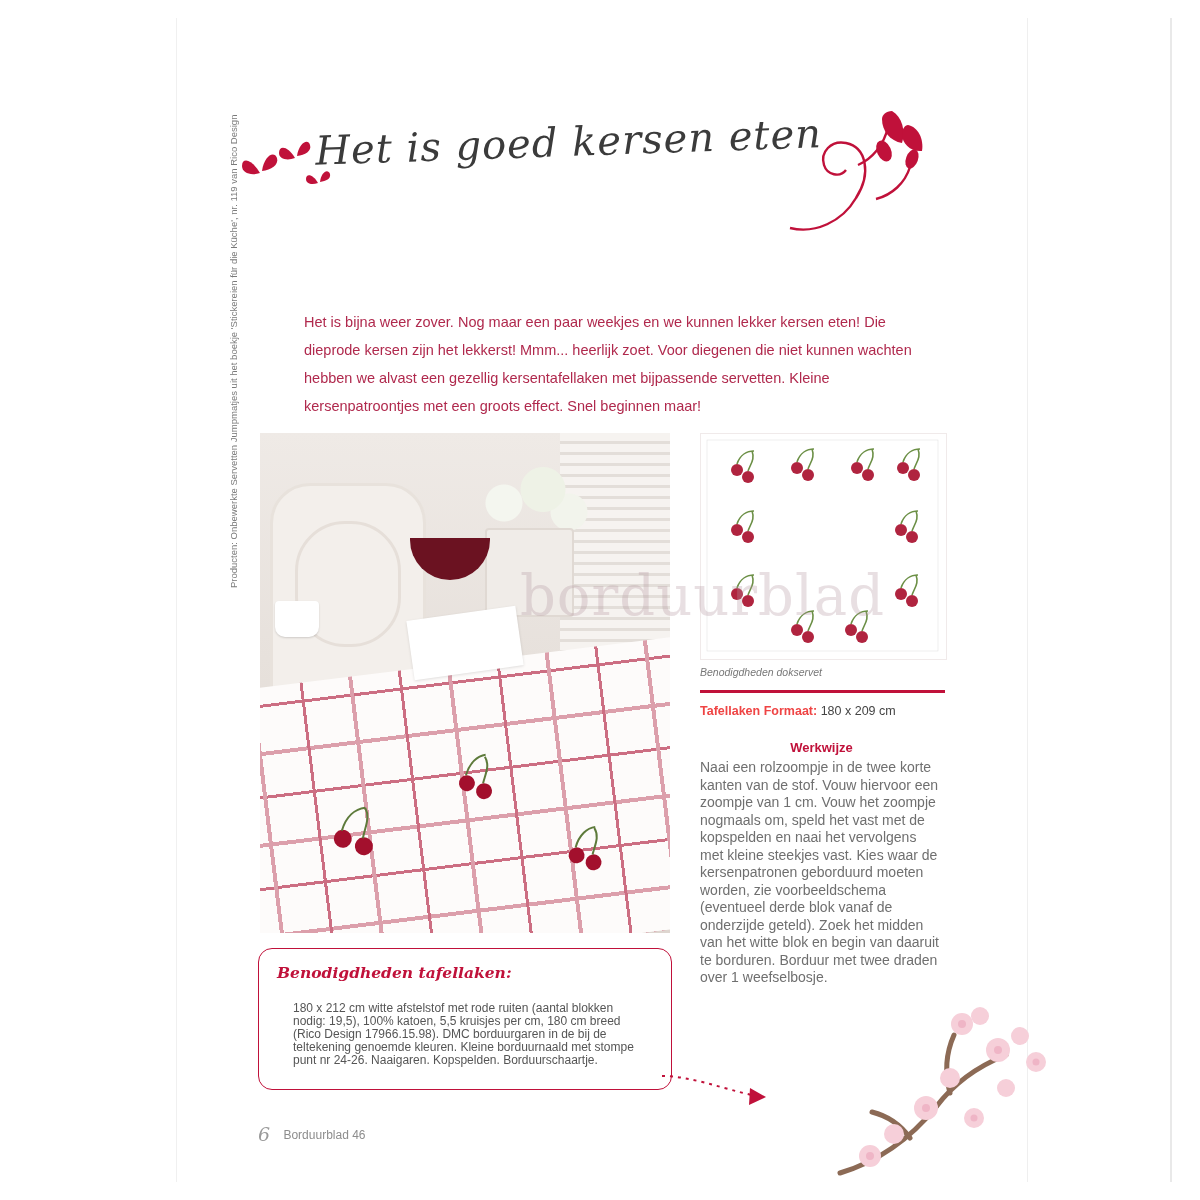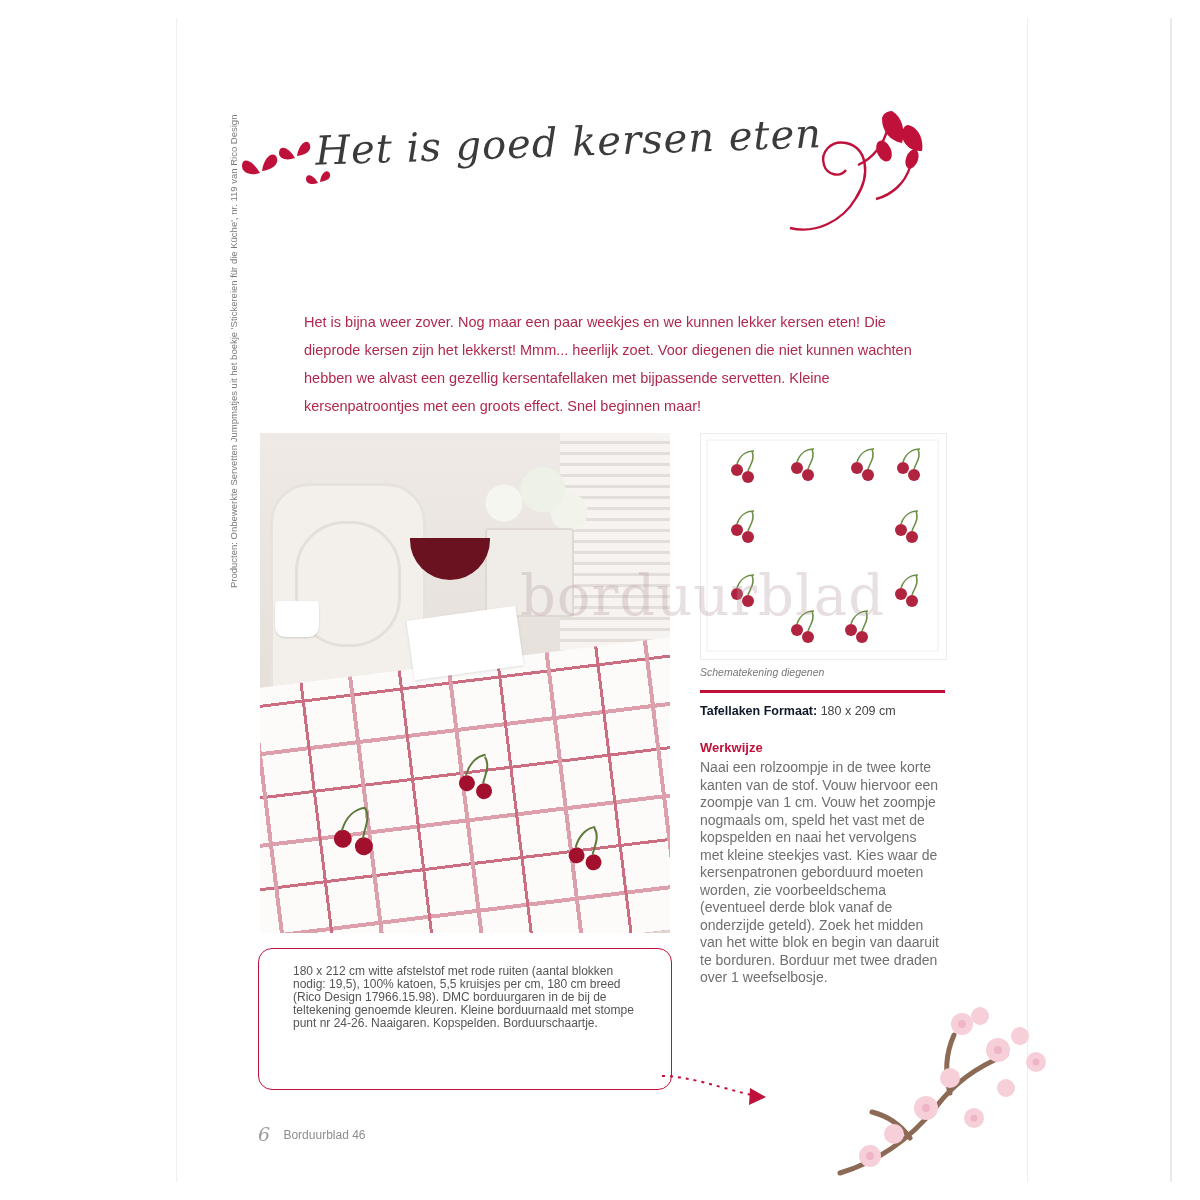--- a/index.html
+++ b/index.html
@@ -47,23 +47,23 @@
 
   
   .credit{position:absolute;left:38px;top:570px;width:400px;transform:rotate(-90deg);transform-origin:left top;font-size:9.5px;color:#7a7a7a;white-space:nowrap;}
 
   
   .chart-box{position:absolute;left:510px;top:415px;width:245px;height:225px;background:#fff;border:1px solid #f0eaea;}
   .chart-caption{position:absolute;left:510px;top:648px;font-size:10.5px;font-style:italic;color:#777;}
   .rule{position:absolute;left:510px;top:672px;width:245px;height:3px;background:#c0113a;}
 
   .format-line{position:absolute;left:510px;top:686px;width:250px;font-size:12.5px;color:#444;}
-  .format-line b{color:#0f172a;}
-
-  .sec-title{font-size:13px;font-weight:bold;color:#c0113a;margin:0 0 4px 0;}
+  .format-line b{color:#ef4444;}
+
+  .sec-title{font-size:13px;font-weight:bold;color:#c0113a;margin:0 0 4px 0;text-align:center;}
   .sec-body{font-size:14px;line-height:17.5px;color:#6f6f6f;}
   .werkwijze{position:absolute;left:510px;top:722px;width:243px;}
   .afwerking{position:absolute;left:510px;top:968px;width:243px;}
 
   
   .needs{position:absolute;left:68px;top:930px;width:412px;height:140px;border:1.5px solid #c0113a;border-radius:14px;background:#fff;}
   .needs h3{margin:0;padding:14px 18px 4px 18px;font-family:"DejaVu Serif",serif;font-style:italic;font-size:15.5px;color:#c0113a;}
   .needs p{margin:16px;padding:0 16px 10px 18px;font-size:12px;line-height:13px;color:#555;}
   .arrow-dots{position:absolute;left:470px;top:1052px;}
 
@@ -248,35 +248,36 @@
               <circle cx="161" cy="203" r="6"></circle>
             </g>
           <g stroke="#6b8f45" stroke-width="1.6" fill="none">
               <path d="M150 190c3-9 10-13 17-13"></path>
               <path d="M161 197c3-8 7-12 4-20"></path>
             </g>
         </g>
       </svg>
     </div>
 
-    <div class="chart-caption">Schematekening diegenen</div>
+    <div class="chart-caption">Benodigdheden dokservet</div>
     <div class="rule"></div>
 
     <div class="format-line">
       <b>Tafellaken Formaat:</b>
       <span>180 x 209 cm</span>
     </div>
 
     <div class="werkwijze">
       <div class="sec-title">Werkwijze</div>
       <div class="sec-body">Naai een rolzoompje in de twee korte kanten van de stof. Vouw hiervoor een zoompje van 1 cm. Vouw het zoompje nogmaals om, speld het vast met de kopspelden en naai het vervolgens met kleine steekjes vast. Kies waar de kersenpatronen geborduurd moeten worden, zie voorbeeldschema (eventueel derde blok vanaf de onderzijde geteld). Zoek het midden van het witte blok en begin van daaruit te borduren. Borduur met twee draden over 1 weefselbosje.</div>
     </div>
 
 
     <div class="needs">
+      <h3>Benodigdheden tafellaken:</h3>
       <p>180 x 212 cm witte afstelstof met rode ruiten (aantal blokken nodig: 19,5), 100% katoen, 5,5 kruisjes per cm, 180 cm breed (Rico Design 17966.15.98). DMC borduurgaren in de bij de teltekening genoemde kleuren. Kleine borduurnaald met stompe punt nr 24-26. Naaigaren. Kopspelden. Borduurschaartje.</p>
     </div>
 
     <svg class="arrow-dots" width="120" height="40" viewBox="0 0 120 40">
       <path d="M2 6 C30 6 60 18 96 26" stroke="#c0113a" stroke-width="2" fill="none" stroke-dasharray="3 5"></path>
       <path d="M90 18 l16 9 -17 8z" fill="#c0113a"></path>
     </svg>
 
     <svg class="blossom" width="260" height="230" viewBox="0 0 260 230">
       <g stroke="#8c6a55" stroke-width="5" fill="none" stroke-linecap="round">

